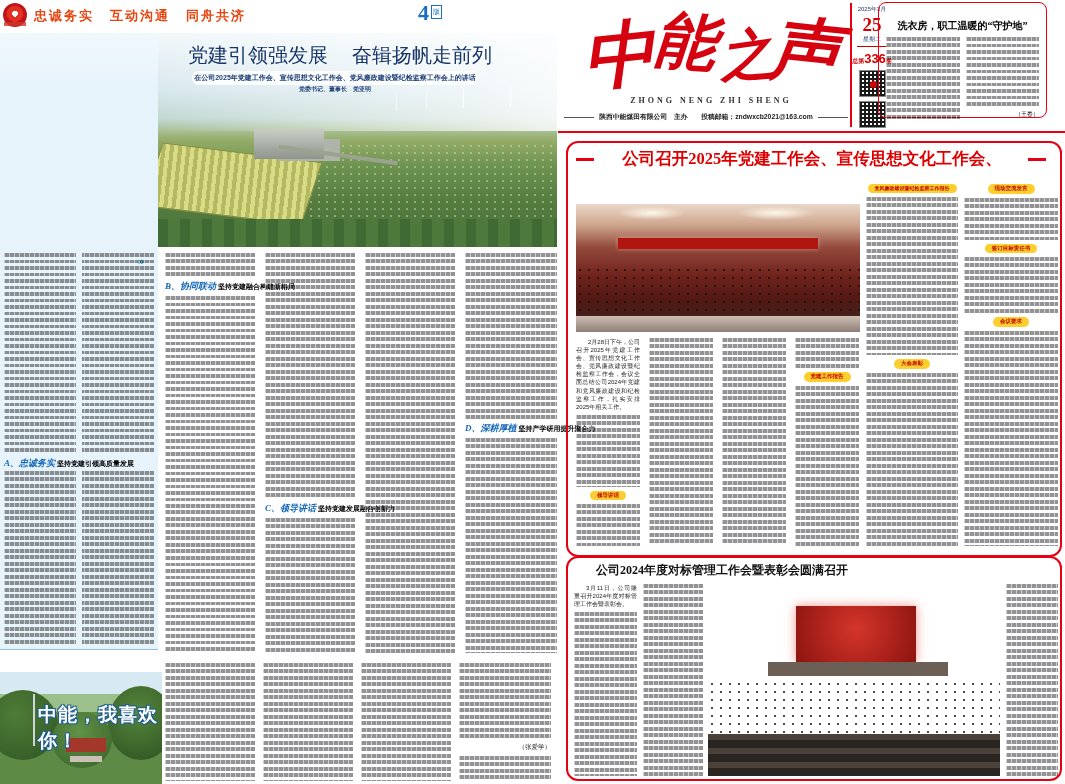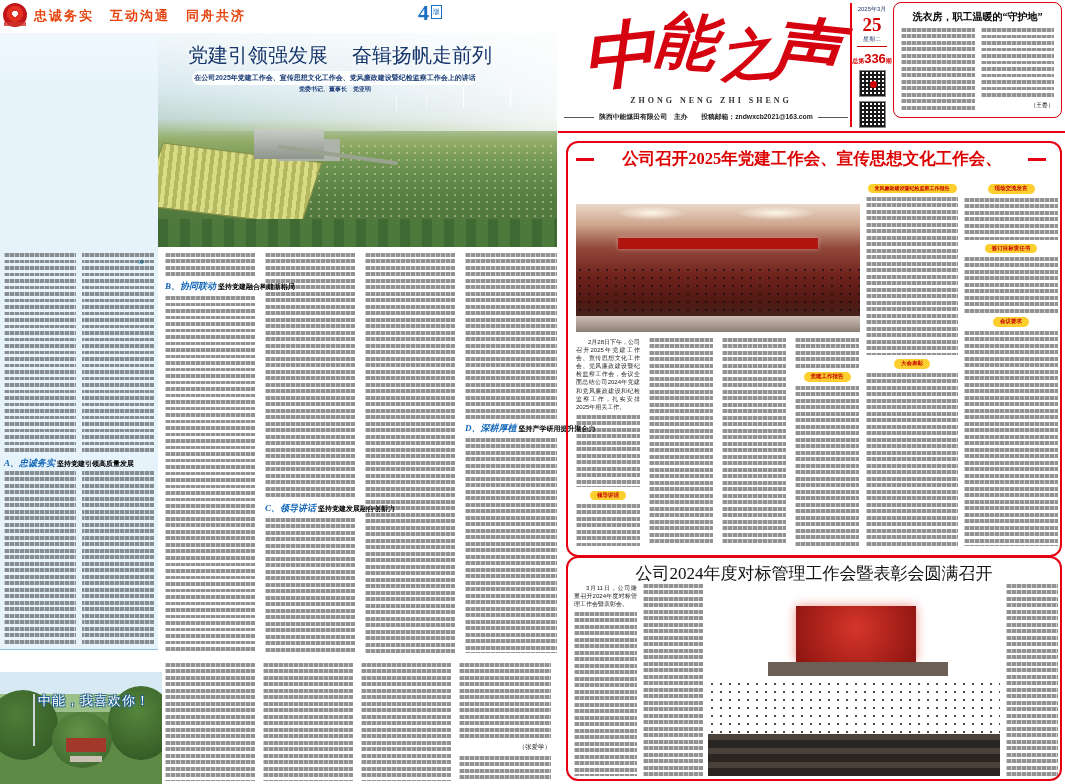--- a/index.html
+++ b/index.html
@@ -118,21 +118,21 @@
     <div class="tx" style="flex:1"></div>
   </div>
 
   <div class="ab" style="left:0;top:672px;width:162px;height:112px;overflow:hidden;
        background:linear-gradient(180deg,#d7e9f2 0 22px,#9cc08a 22px 40px,#5d8a45 40px 100%)">
     <div class="ab" style="left:-12px;top:18px;width:70px;height:70px;border-radius:50%;background:radial-gradient(circle at 40% 35%,#4e7d37,#2f5523)"></div>
     <div class="ab" style="left:108px;top:14px;width:66px;height:74px;border-radius:50%;background:radial-gradient(circle at 45% 35%,#55863c,#2c5120)"></div>
     <div class="ab" style="left:52px;top:40px;width:60px;height:56px;border-radius:50%;background:radial-gradient(circle at 45% 35%,#629347,#38602a)"></div>
     <div class="ab" style="left:66px;top:66px;width:40px;height:14px;background:#a3372a;box-shadow:0 14px 0 -4px #c9c2b4"></div>
     <div class="ab" style="left:33px;top:22px;width:2px;height:52px;background:#cfd6d9"></div>
-    <div class="ab" style="left:38px;top:20px;font-size:13px;font-weight:normal;color:#fff;letter-spacing:1px;
+    <div class="ab" style="left:38px;top:30px;font-size:19px;font-weight:bold;color:#fff;letter-spacing:1px;
          text-shadow:1px 1px 0 #1f5e93,-1px -1px 0 #1f5e93,1px -1px 0 #1f5e93,-1px 1px 0 #1f5e93">中能，我喜欢你！</div>
   </div>
 </div>
 
 <div class="ab" style="left:558px;top:0;width:507px;height:784px">
 
   <div class="ab" style="left:14px;top:2px;width:278px;height:100px;display:flex;justify-content:center;align-items:flex-start;color:#d5020f;
        font-family:'Liberation Serif','DejaVu Serif',serif;font-weight:bold;font-style:italic">
     <span style="font-size:72px;transform:rotate(-6deg) translateY(6px)">中</span>
     <span style="font-size:62px;transform:rotate(4deg) translateY(-2px)">能</span>
@@ -154,21 +154,21 @@
     <span style="width:30px;height:1px;background:#c00;margin:1px 0"></span>
     <span style="color:#d40000;white-space:nowrap">
       <span style="font-size:6px;font-weight:bold">总第</span><span style="font-size:13px;font-weight:bold">336</span><span style="font-size:6px;font-weight:bold">期</span>
     </span>
     <span class="qr" style="margin-top:2px">
         <span class="dot"></span>
       </span>
     <span class="qr" style="margin-top:3px"></span>
   </div>
 
-  <div class="ab" style="left:335px;top:2px;width:169px;height:116px;border:1.5px solid #e60012;border-radius:8px;padding:7px 7px">
+  <div class="ab" style="left:320px;top:2px;width:169px;height:116px;border:1.5px solid #e60012;border-radius:8px;padding:16px 7px">
     <div class="serif" style="font-size:10px;font-weight:bold;text-align:center;white-space:nowrap;color:#000">洗衣房，职工温暖的“守护地”</div>
     <div style="display:flex;gap:6px;margin-top:4px;height:82px">
       <div class="tx" style="flex:1"></div>
       <div style="flex:1;display:flex;flex-direction:column;gap:2px">
         <div class="tx" style="flex:1"></div>
         <div style="font-size:6px;text-align:right;color:#222">（王春）</div>
       </div>
     </div>
   </div>
 
@@ -211,21 +211,21 @@
   <div class="col" style="left:406px;top:184px;width:94px;height:362px">
     <div class="badge">现场交流发言</div>
     <div class="tx" style="height:42px"></div>
     <div class="badge">签订目标责任书</div>
     <div class="tx" style="height:56px"></div>
     <div class="badge">会议要求</div>
     <div class="tx" style="flex:1"></div>
   </div>
 
   <div class="ab redframe" style="left:8px;top:556px;width:496px;height:225px"></div>
-  <div class="ab serif" style="left:38px;top:562px;width:436px;text-align:center;font-size:17px;font-weight:normal;color:#111;white-space:nowrap">公司2024年度对标管理工作会暨表彰会圆满召开</div>
+  <div class="ab serif" style="left:38px;top:562px;width:436px;font-size:12px;font-weight:bold;color:#111;white-space:nowrap">公司2024年度对标管理工作会暨表彰会圆满召开</div>
   <div class="col" style="left:16px;top:584px;width:63px;height:192px">
     <div class="lead">3月11日，公司隆重召开2024年度对标管理工作会暨表彰会。</div>
     <div class="tx" style="flex:1"></div>
   </div>
   <div class="ab tx" style="left:85px;top:584px;width:60px;height:192px"></div>
   <div class="ab" style="left:150px;top:584px;width:292px;height:192px;overflow:hidden;
        background:linear-gradient(180deg,#39３335 0%,#352f31 8%,#262122 32%,#554b44 62%,#2f2a28 100%)">
     <div class="ab" style="left:88px;top:22px;width:120px;height:56px;background:radial-gradient(circle at 50% 40%,#d5352a,#8c1410);box-shadow:0 0 10px rgba(230,80,60,.6)"></div>
     <div class="ab" style="left:60px;top:78px;width:180px;height:14px;background:#6b5f56"></div>
     <div class="ab heads" style="left:0;top:96px;width:292px;height:56px"></div>

